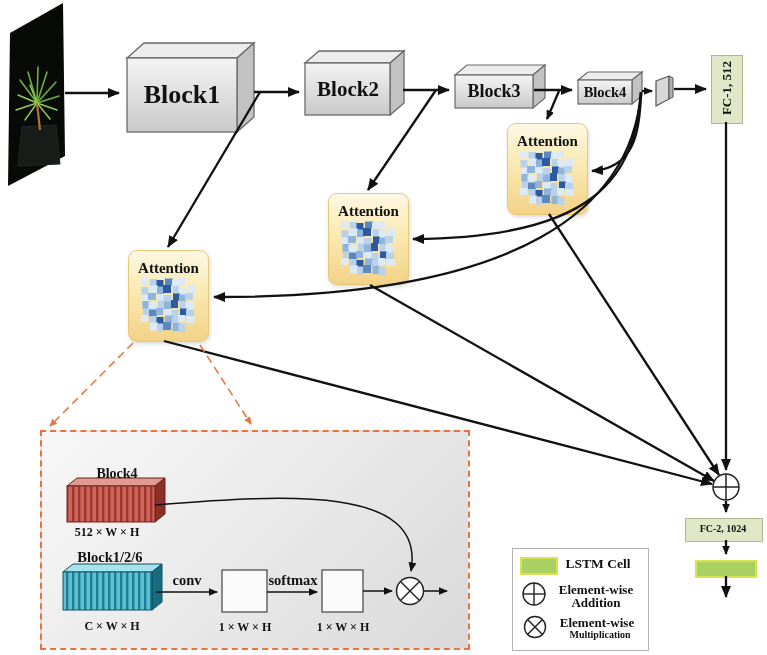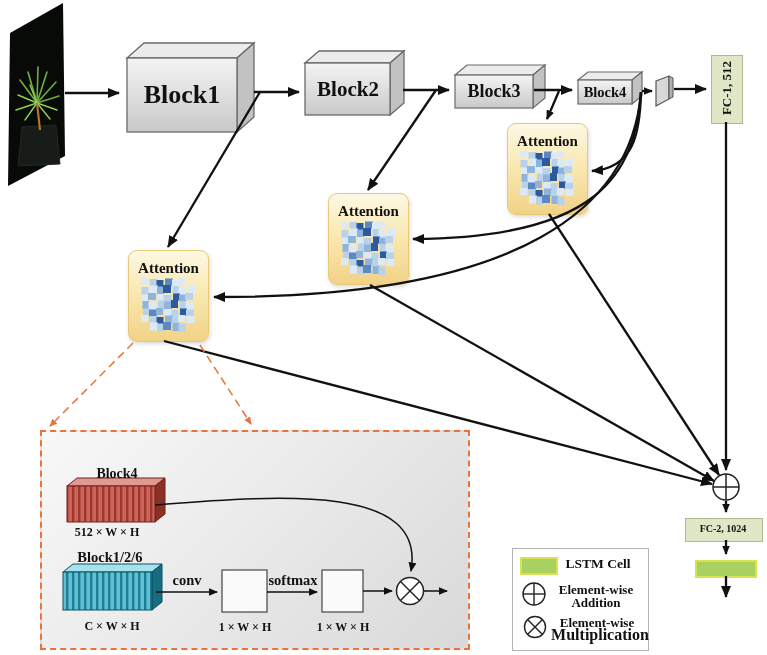--- a/index.html
+++ b/index.html
@@ -377,15 +377,15 @@
   <div class="lbl bold" style="left:112px;top:626px;font-size:12px;">C × W × H</div>
   <div class="lbl bold" style="left:187px;top:580px;font-size:14.5px;">conv</div>
   <div class="lbl bold" style="left:293px;top:580px;font-size:14.5px;">softmax</div>
   <div class="lbl bold" style="left:245px;top:627px;font-size:12px;">1 × W × H</div>
   <div class="lbl bold" style="left:343px;top:627px;font-size:12px;">1 × W × H</div>
 
   <div class="lbl bold" style="left:598px;top:564px;font-size:13.5px;">LSTM Cell</div>
   <div class="lbl bold" style="left:596px;top:589px;font-size:13px;">Element-wise</div>
   <div class="lbl bold" style="left:596px;top:602px;font-size:13px;">Addition</div>
   <div class="lbl bold" style="left:597px;top:622px;font-size:13px;">Element-wise</div>
-  <div class="lbl bold" style="left:600px;top:635px;font-size:16px;">Multiplication</div>
+  <div class="lbl bold" style="left:600px;top:635px;font-size:10px;">Multiplication</div>
 
 </div>
 
 </body></html>

